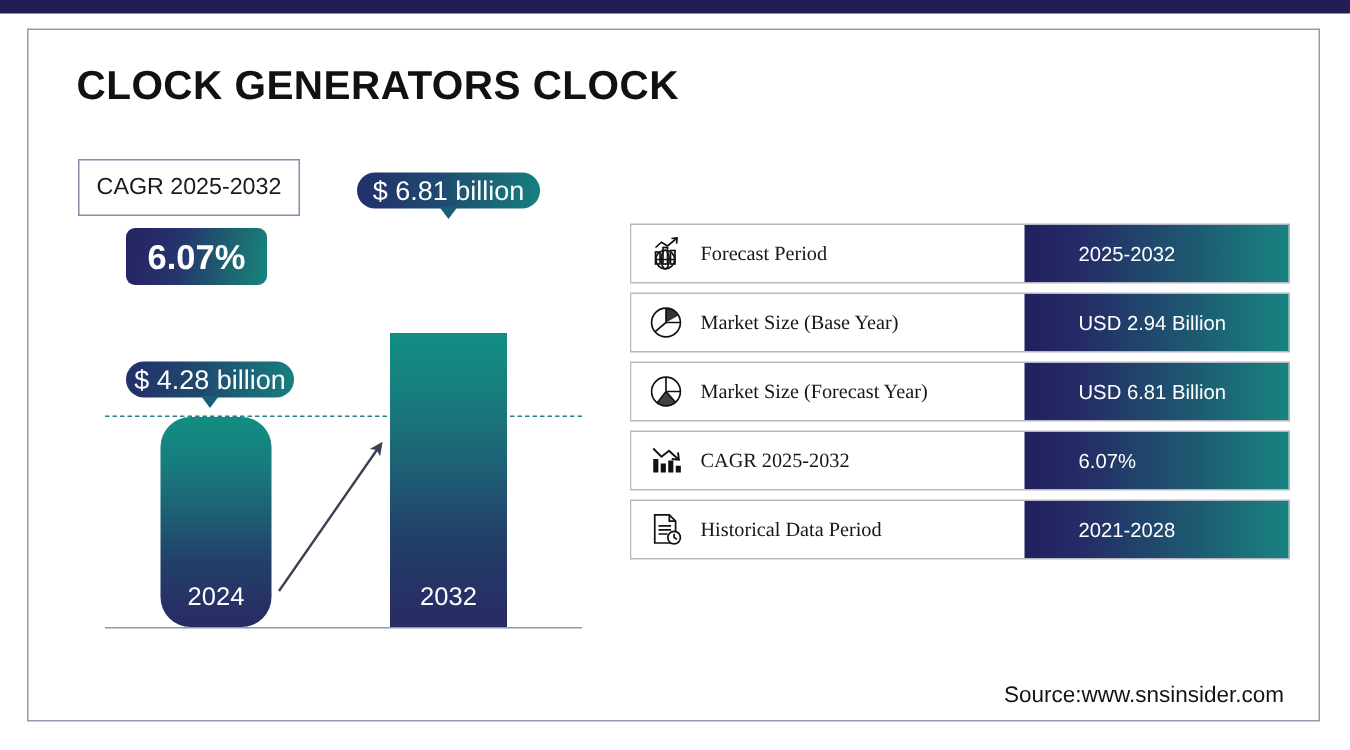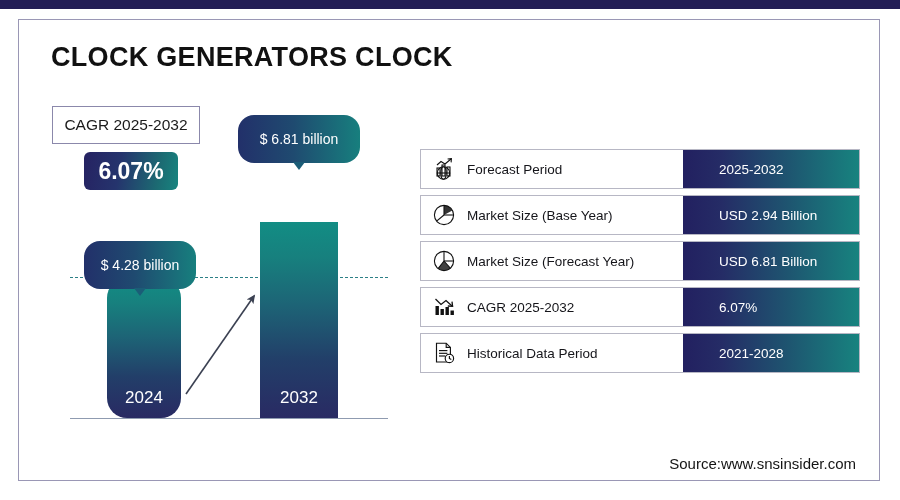--- a/index.html
+++ b/index.html
@@ -125,28 +125,28 @@
   #growth-arrow {
     position: absolute;
     left: 120px;
     bottom: 30px;
     width: 86px;
     height: 116px;
   }
   
   .bubble {
     position: absolute;
-    height: 48px;
+    height: 24px;
     border-radius: 16px;
     background: linear-gradient(90deg, #22306a 0%, #1f4a70 45%, #177f7e 100%);
     display: flex;
     align-items: center;
     justify-content: center;
     color: #ffffff;
-    font-size: 14px;
+    font-size: 18px;
     white-space: nowrap;
     padding: 0 16px;
     box-sizing: border-box;
   }
   .bubble::after {
     content: "";
     position: absolute;
     left: 50%;
     bottom: -7px;
     margin-left: -6px;
@@ -177,20 +177,21 @@
     border: 1.2px solid #b7b7c4;
     box-sizing: border-box;
     background: #ffffff;
   }
   .spec-left {
     width: 262px;
     display: flex;
     align-items: center;
     background: #ffffff;
     box-sizing: border-box;
+    font-family: Liberation Serif, serif;
   }
   .spec-icon {
     width: 46px;
     display: flex;
     align-items: center;
     justify-content: center;
     flex: none;
   }
   .spec-label {
     font-size: 13.5px;

